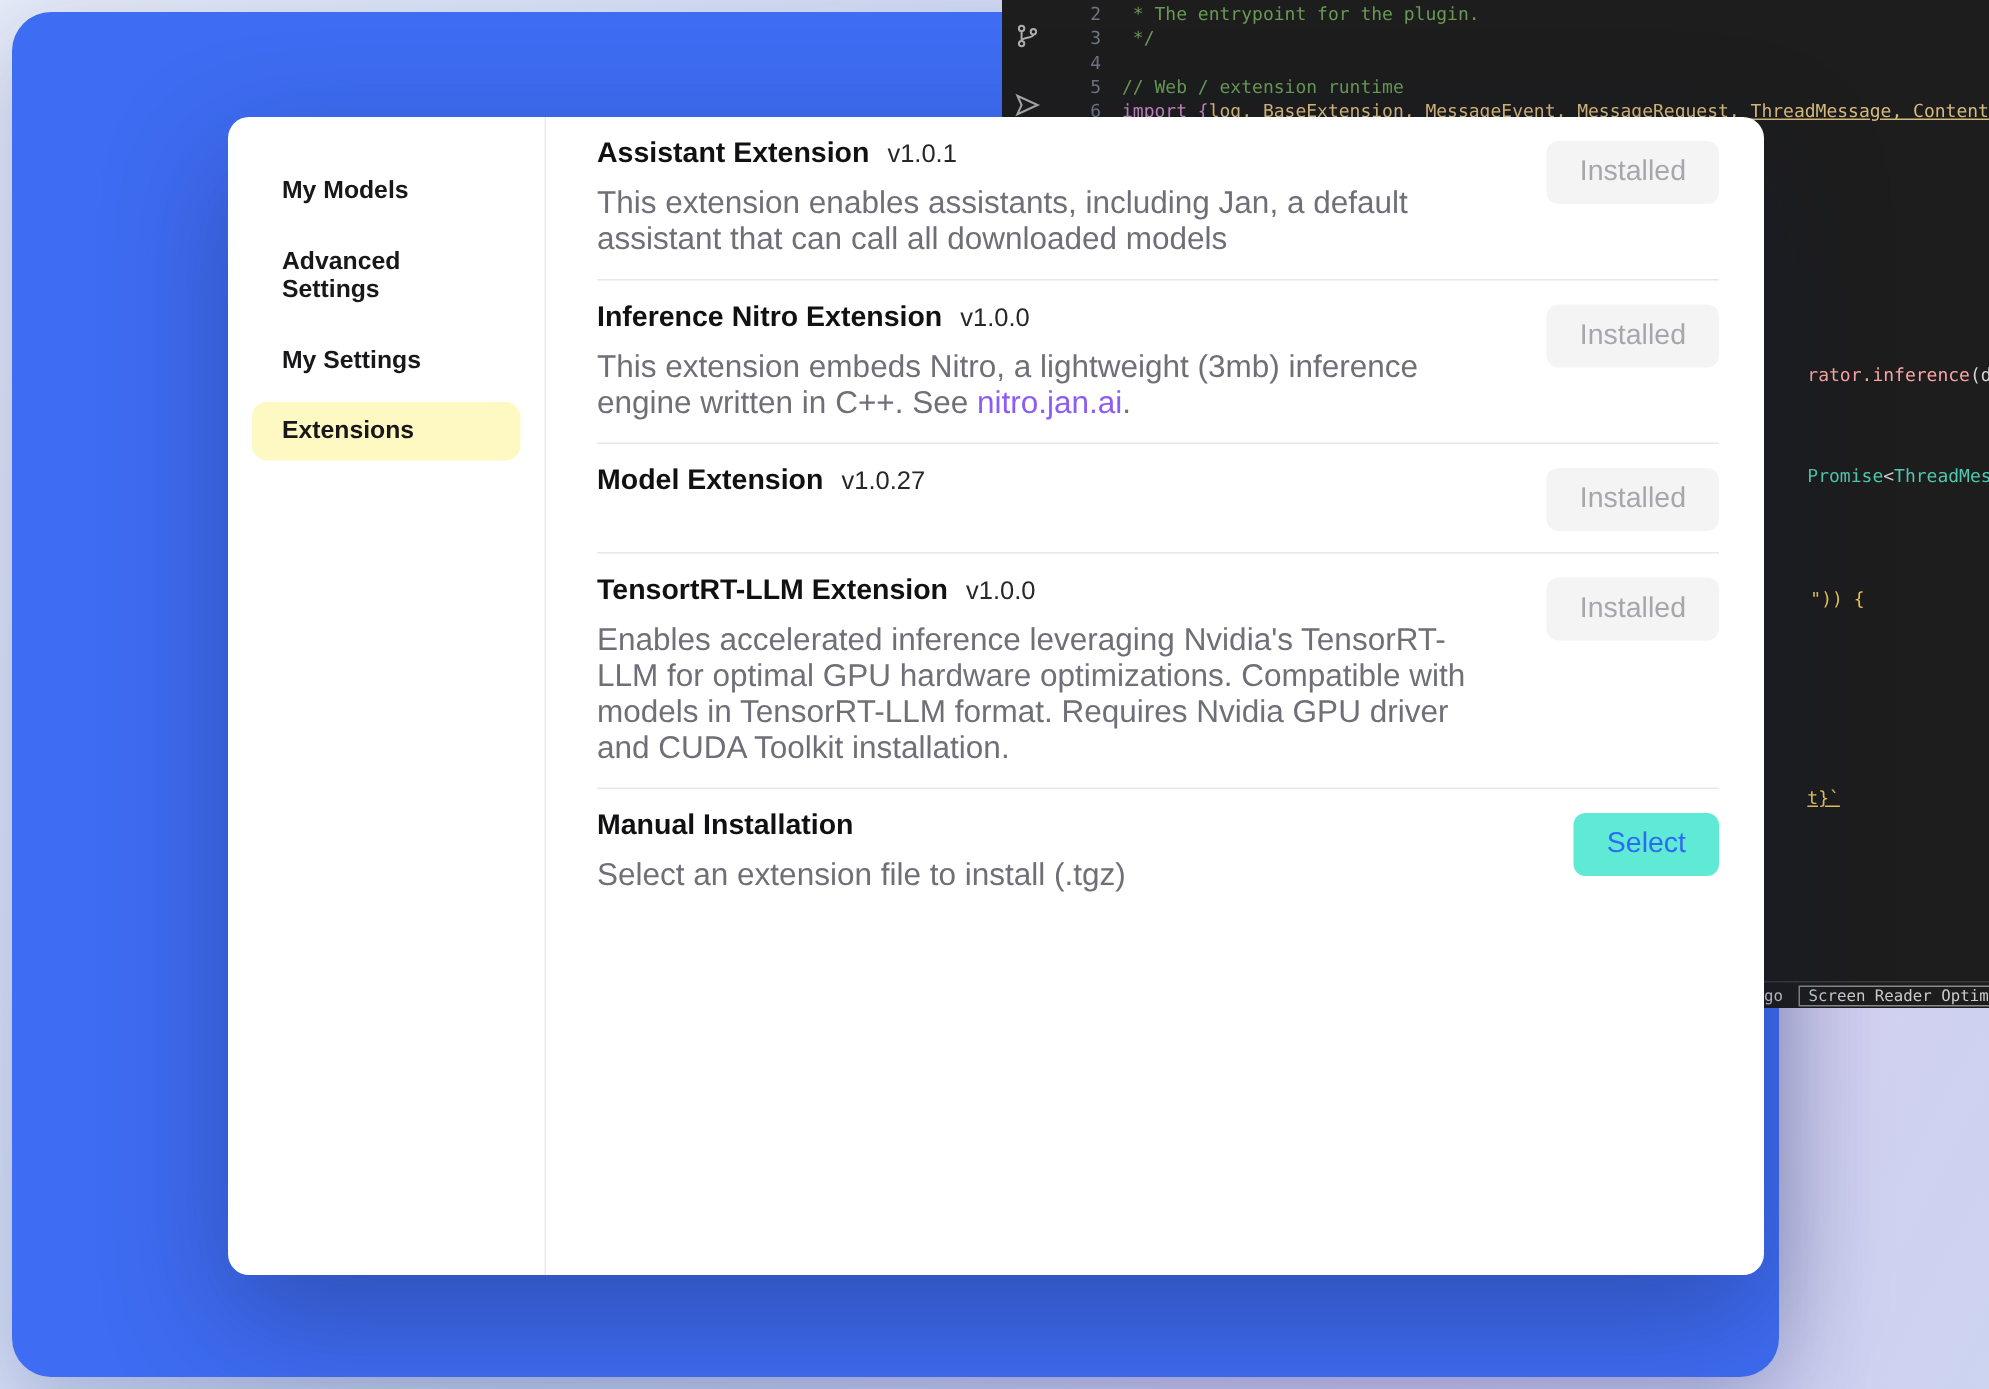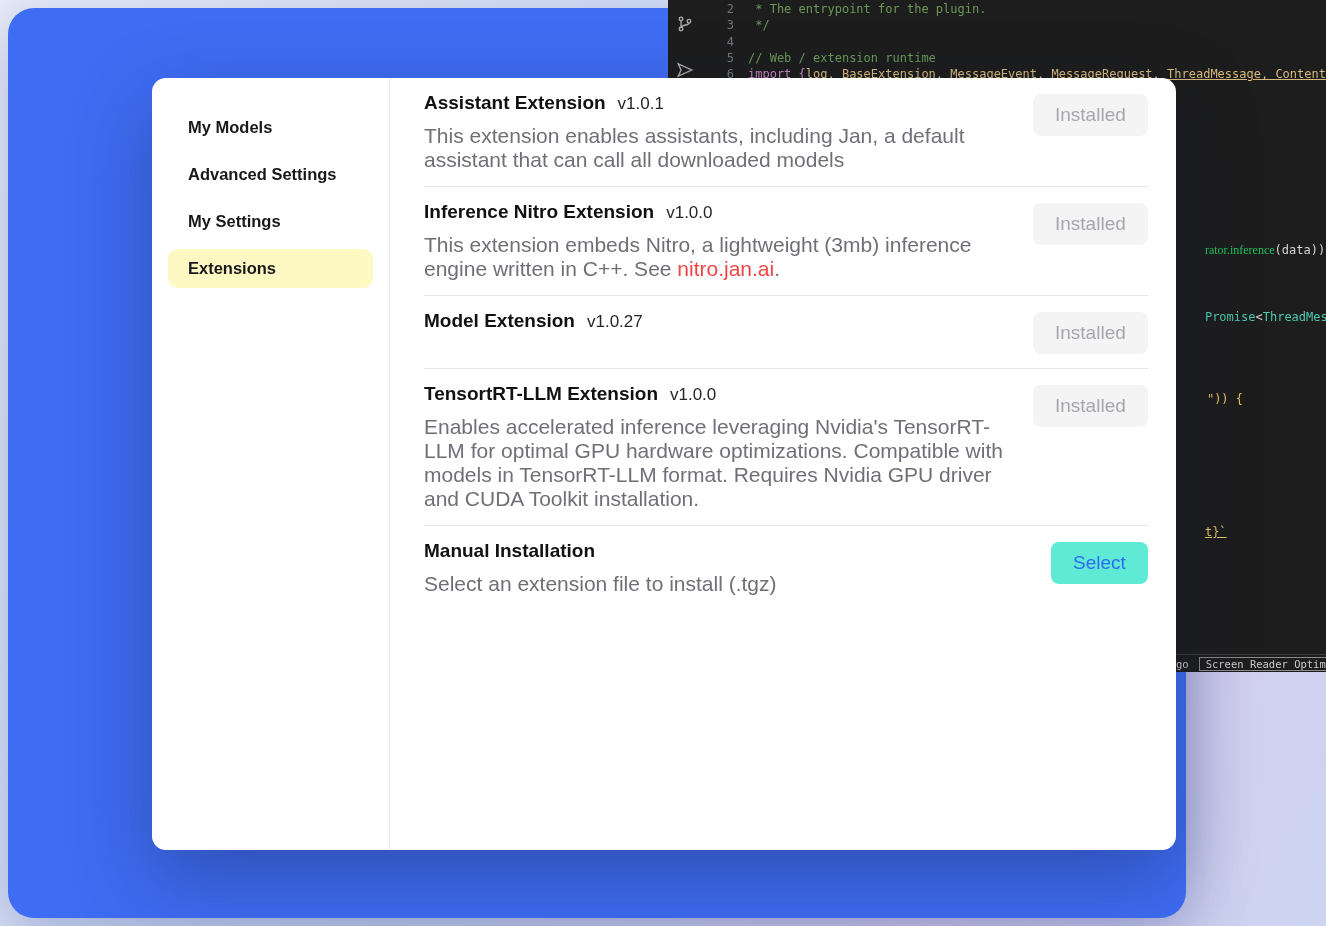--- a/index.html
+++ b/index.html
@@ -29,21 +29,21 @@
   }
   .activity-icon { width:20px; height:20px; display:flex; align-items:center; justify-content:center; cursor:pointer; opacity:.85; }
   .code-area { position:absolute; left:40px; top:1px; right:0; }
   .code-row { display:flex; height:16.3px; line-height:16.3px; }
   .ln { width:26px; text-align:right; color:#6e7681; flex:none; }
   .code { padding-left:14px; white-space:pre; }
   .tok-comment { color:#6a9955; }
   .tok-kw { color:#c586c0; }
   .tok-names { color:#d7ba7d; text-decoration:underline; }
   .frag { position:absolute; white-space:pre; line-height:14px; }
-  .tok-fn { color:#22c55e;font-family:Liberation Serif, serif; }
+  .tok-fn { color:#fca5a5; }
   .tok-plain { color:#d4d4d4; }
   .tok-type { color:#4ec9b0; }
   .tok-gold { color:#e8c45e; }
   .tok-gold-u { color:#e8c45e; text-decoration:underline; }
   .statusbar {
     position:absolute; left:0; bottom:0; width:100%; height:18px;
     background:#1d1d1d; border-top:1px solid #3a3a3a;
     display:flex; align-items:center; font-size:10.5px; color:#cccccc;
   }
   .status-go { margin-left:508px; cursor:pointer; }
@@ -53,41 +53,41 @@
   }
 
   
   .modal {
     position:absolute; left:152px; top:78px; width:1024px; height:772px;
     background:#ffffff; border-radius:14px; overflow:hidden;
     box-shadow: 0 30px 80px rgba(20,30,70,0.35);
     display:flex;
   }
   .sidebar {
-    width:238px; flex:none; border-right:1px solid #e9e9ec;
+    width:212px; flex:none; border-right:1px solid #e9e9ec;
     padding:30px 16px 0 16px;
   }
   .nav-item {
     padding:10px 20px; margin-bottom:8px; border-radius:10px;
     font-size:16.5px; font-weight:700; color:#18181b; cursor:pointer;
   }
   .nav-item.active { background:#fef9c3; }
 
   .content { flex:1; padding:0 30px 0 34px; }
   .section {
     display:flex; justify-content:space-between; align-items:flex-start; gap:24px;
     padding:14px 0; border-bottom:1px solid #e8e8ea;
   }
   .section:last-child { border-bottom:none; }
   .ext-text { width:585px; flex:none; }
   .title-row { display:flex; align-items:baseline; gap:12px; }
   .ext-title { font-size:19px; font-weight:700; color:#111113; }
   .ext-version { font-size:17px; font-weight:400; color:#27272a; }
   .ext-desc { margin-top:10px; font-size:21px; line-height:24px; color:#6f6f78; }
-  .link { color:#ef4444; cursor:pointer; }
+  .link { color:#8b5cf6; cursor:pointer; }
   .btn {
     border:none; border-radius:8px; padding:10px 22px;
     font-family:"Liberation Sans", sans-serif;
     font-size:19px; font-weight:400; cursor:pointer; white-space:nowrap; margin-top:2px;
   }
   .btn.installed { background:#f4f4f5; color:#a6a6ad; }
   .btn.select { background:#5eead4; color:#2f6bf2; }
 </style>
 </head>
 <body>

